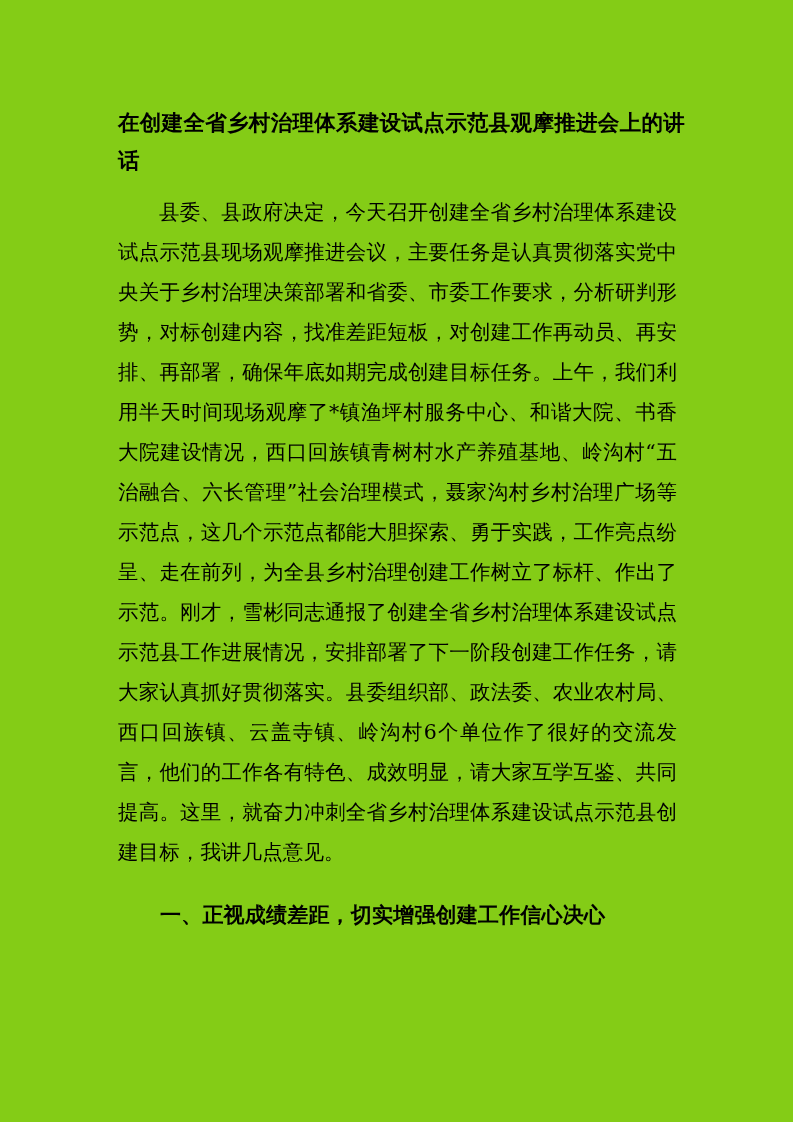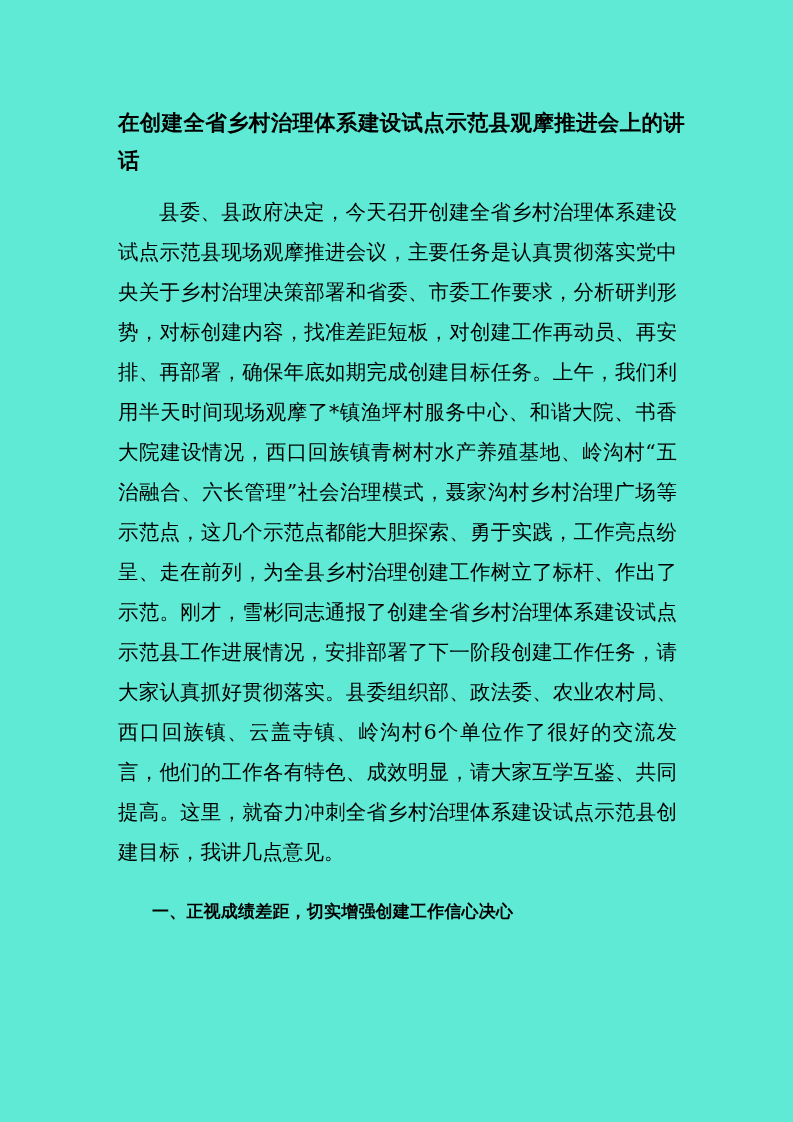--- a/index.html
+++ b/index.html
@@ -13,42 +13,42 @@
     font-family: "DejaVu Serif", "Liberation Serif", serif;
     color: #000000;
     -webkit-font-smoothing: antialiased;
   }
   .page {
     position: relative;
     width: 793px;
     height: 1122px;
     box-sizing: border-box;
     padding: 104px 108px 80px 118px;
-    background: #5eead4;
+    background: #84cc16;
   }
   .doc-title {
     font-size: 21.5px;
     font-weight: bold;
     line-height: 1.75;
     text-align: justify;
     text-justify: inter-ideograph;
     margin: 0 0 14px 0;
     letter-spacing: 0.2px;
   }
   .body-para {
     font-size: 20.5px;
     line-height: 1.95;
     text-align: justify;
     text-justify: inter-ideograph;
     margin: 0 8px 10px 0;
     text-indent: 2em;
     letter-spacing: 0.1px;
   }
   .section-heading {
-    font-size: 17px;
+    font-size: 21px;
     font-weight: bold;
     line-height: 1.95;
     margin: 22px 0 0 0;
     text-indent: 2em;
     letter-spacing: 0.2px;
   }
 </style>
 </head>
 <body>
 

